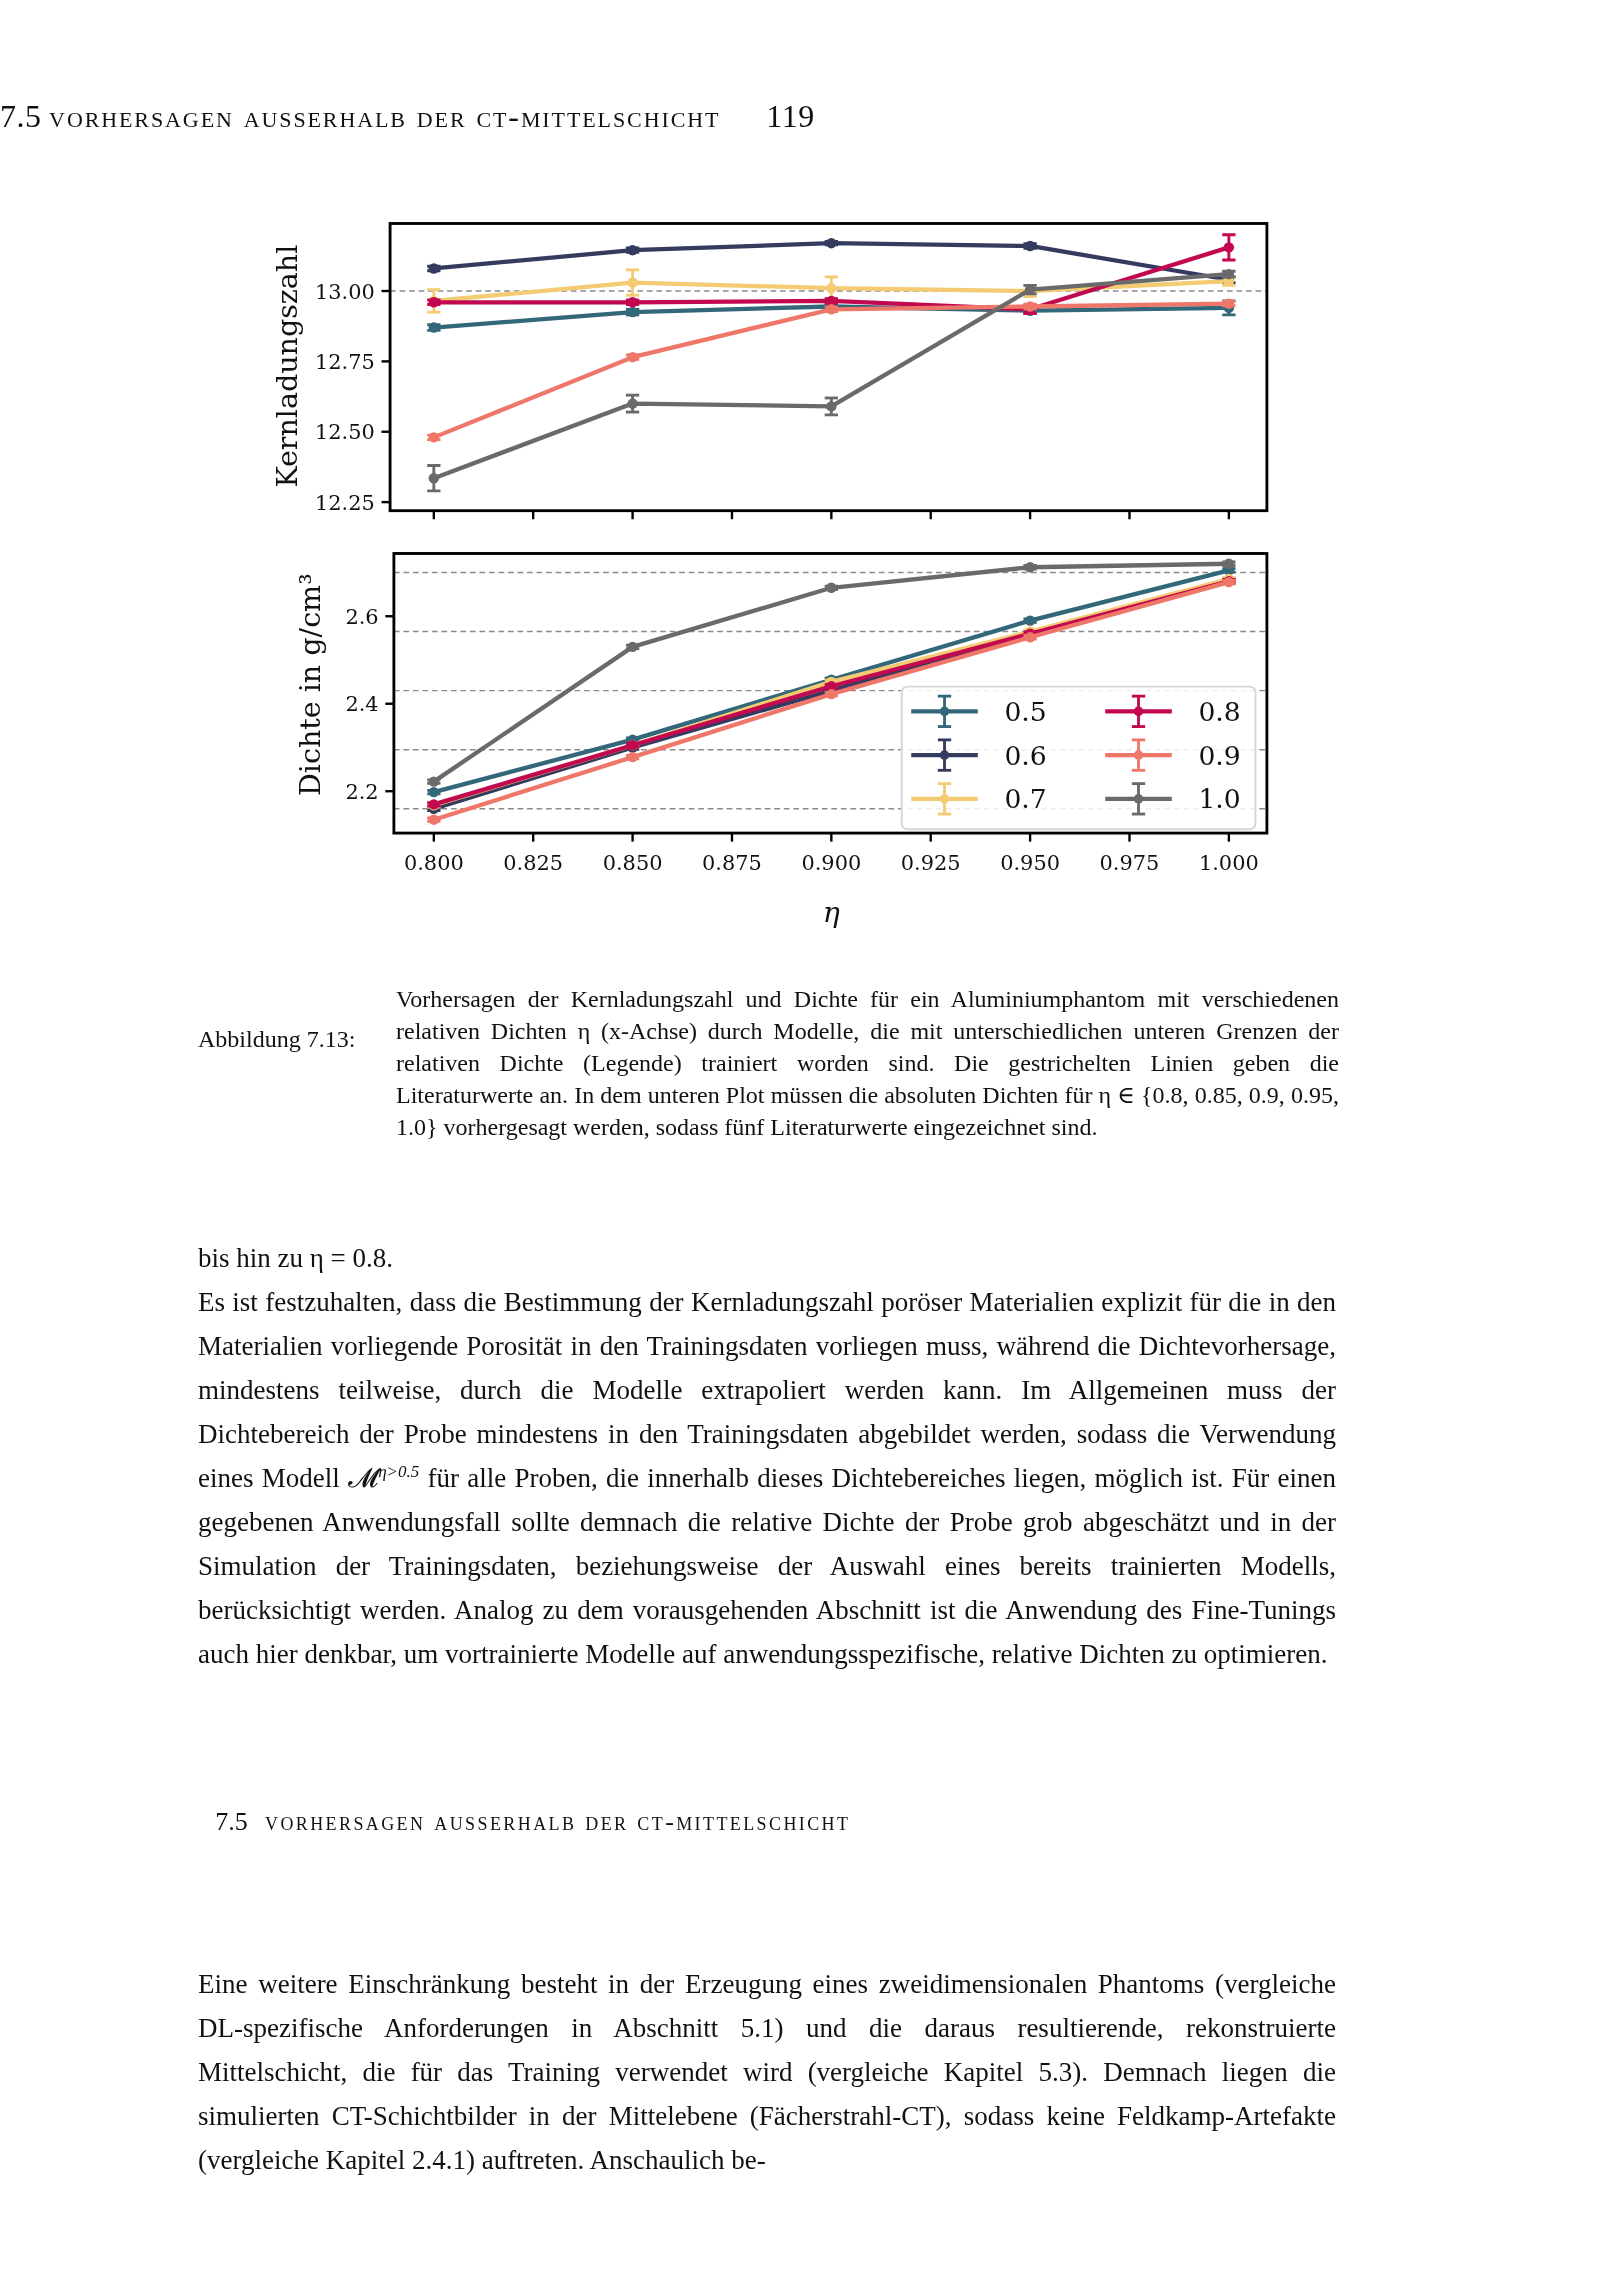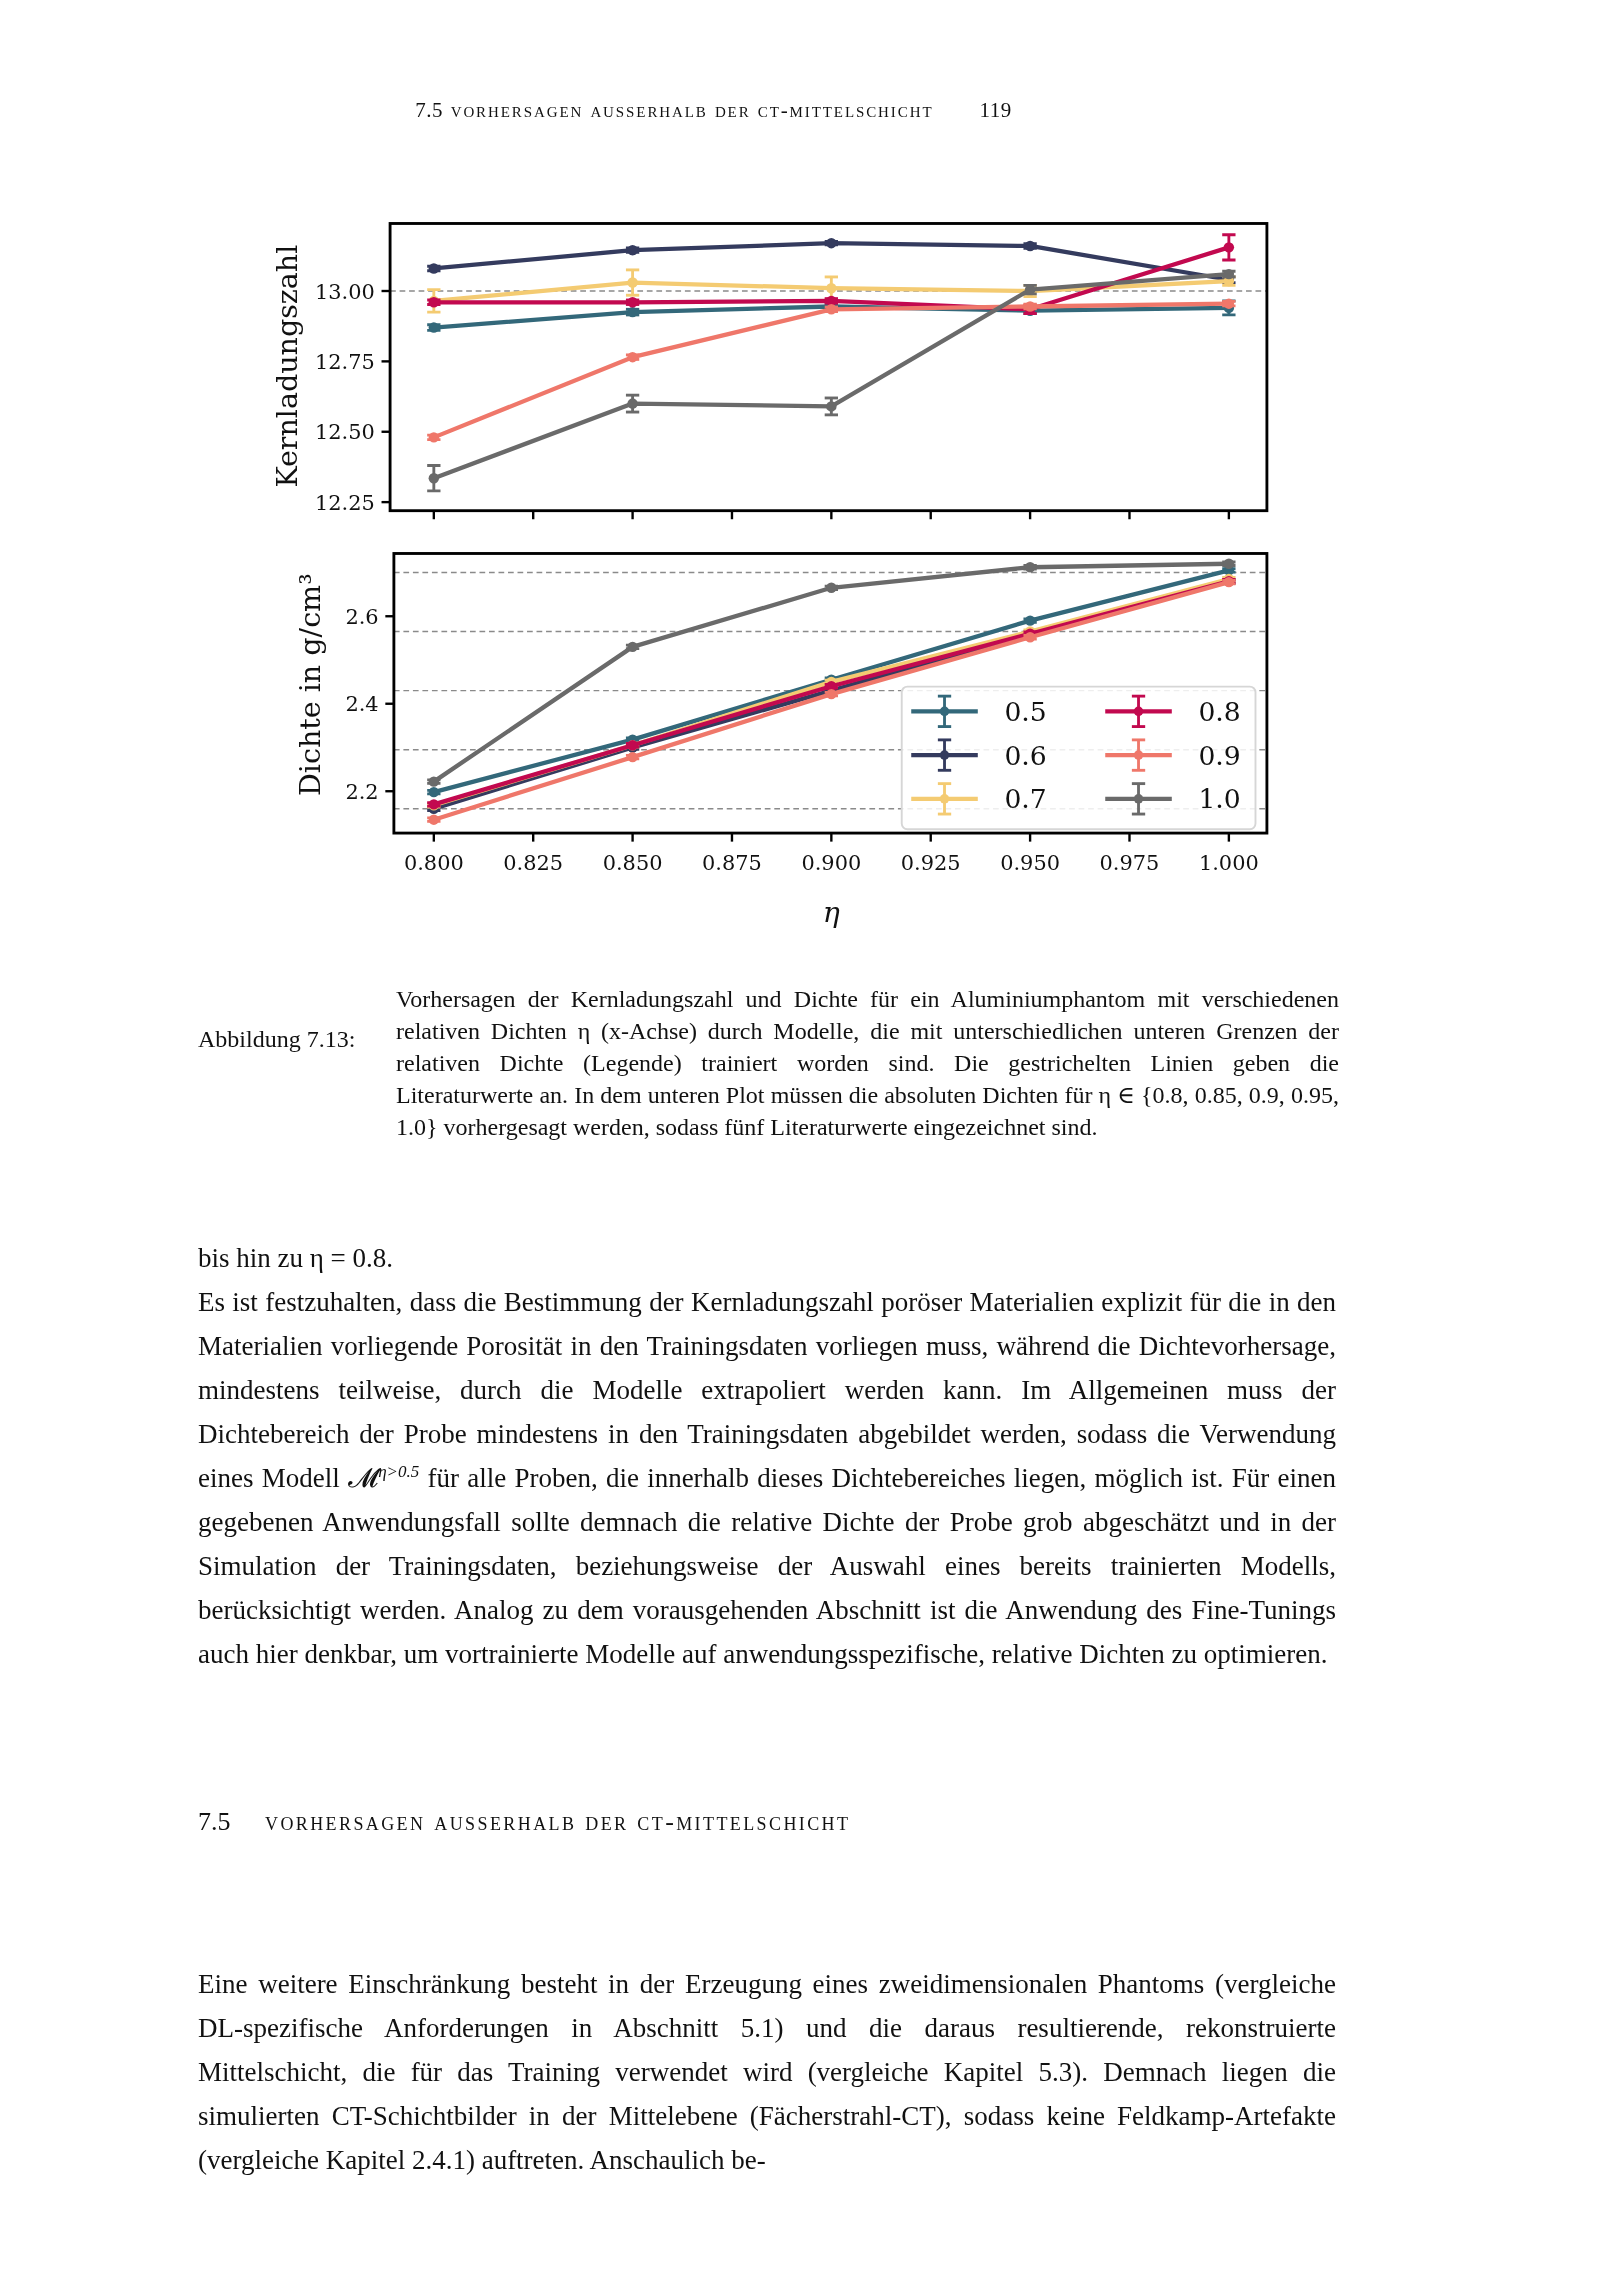--- a/index.html
+++ b/index.html
@@ -1,27 +1,27 @@
 <!DOCTYPE html>
 <html style="font-size:15px"><head>
 <meta charset="utf-8">
 <style>
   html, body { margin: 0; padding: 0; background: #ffffff; }
   body { width: 1618px; height: 2269px; position: relative; font-family: "Liberation Serif", "DejaVu Serif", serif; color: #111; }
-  .running-head { position: absolute; top: 98px; left: 0; width: 1427px; text-align: center; font-size: 21px; letter-spacing: 0.5px; }
+  .running-head { position: absolute; top: 98px; left: 0; width: 1427px; text-align: left; font-size: 32px; letter-spacing: 0.5px; }
   .running-head .sc { font-variant: small-caps; letter-spacing: 1.9px; margin-left: 7.6px; }
   .running-head .pg { display: inline-block; margin-left: 46px; }
   .figure { position: absolute; left: 0; top: 0; width: 1618px; height: 951px; }
   .figure svg { position: absolute; left: 0; top: 0; }
   .caption { position: absolute; left: 198px; top: 983px; width: 1141px; font-size: 24px; line-height: 32px; }
   .caption .label { position: absolute; left: 0; top: 0; white-space: nowrap; margin-top: 40px; }
   .caption .text { margin-left: 198px; display: block; text-align: justify; }
   .body-text { position: absolute; left: 198px; width: 1138px; font-size: 27px; line-height: 44px; text-align: justify; }
   .body-text p { margin: 0; }
-  .section-heading { position: absolute; left: 198px; top: 1807px; font-size: 26px; }
+  .section-heading { position: absolute; left: 198px; top: 1807px; font-size: 26px; text-align: center; }
   .section-heading .num { display: inline-block; width: 67px; }
   .section-heading .title { font-variant: small-caps; letter-spacing: 2.4px; }
   sup { font-size: 17px; line-height: 0; font-style: italic; }
 </style>
 </head>
 <body>
 
 <div class="running-head">
   <span>7.5</span><span class="sc">vorhersagen ausserhalb der ct-mittelschicht</span><span class="pg">119</span>
 </div>

